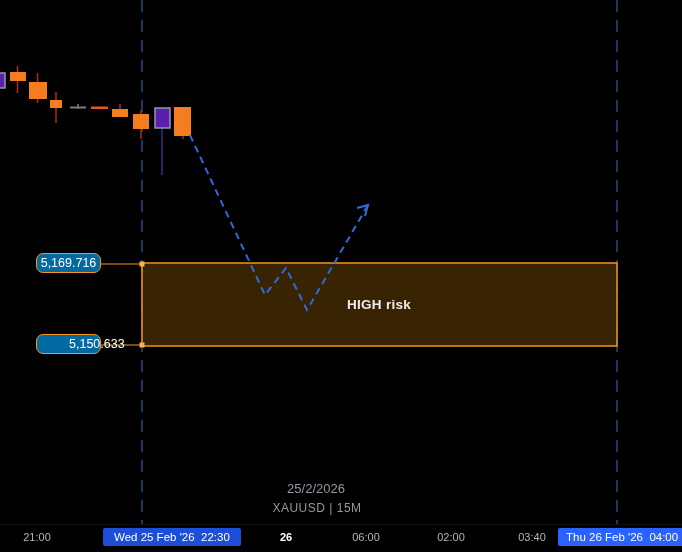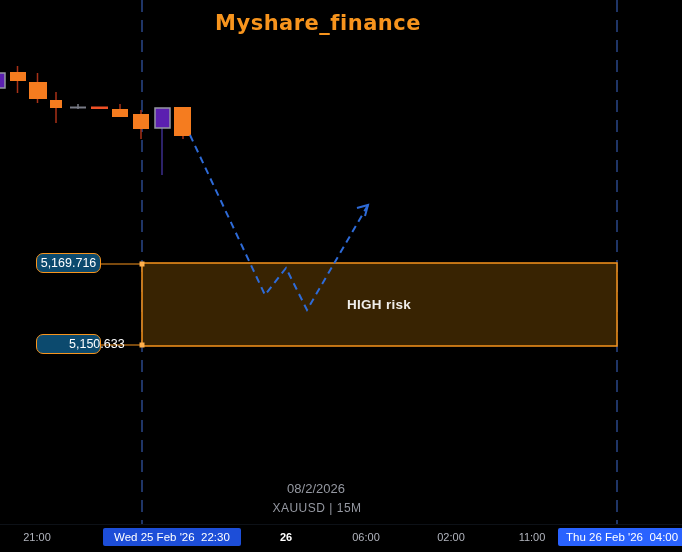--- a/index.html
+++ b/index.html
@@ -8,21 +8,21 @@
     font-family:"Liberation Sans",sans-serif;
   }
   svg{position:absolute;left:0;top:0;}
   .title{
     position:absolute;left:318px;top:11px;transform:translateX(-50%);
     font-family:"DejaVu Sans",sans-serif;font-size:21px;font-weight:bold;
     color:#f7941d;letter-spacing:.5px;white-space:nowrap;
   }
   .price-label{
     position:absolute;left:36px;width:65px;height:20px;box-sizing:border-box;
-    background:#0c4a6e;border:1.5px solid #f7941d;border-radius:7px;
+    background:#0369a1;border:1.5px solid #f7941d;border-radius:7px;
     color:#fff;font-size:12.5px;line-height:18px;text-align:center;white-space:nowrap;
   }
   .price-label.top{top:253px;}
   .price-label.bottom{top:334px;padding-left:32px;}
   .risk-text{
     position:absolute;left:379px;top:304px;transform:translate(-50%,-50%);
     color:#efedea;font-size:13.5px;font-weight:700;letter-spacing:.3px;white-space:nowrap;
   }
   .wm{position:absolute;transform:translateX(-50%);color:#9598a1;white-space:nowrap;}
   .wm-date{left:316px;top:481px;font-size:13px;}
@@ -74,35 +74,34 @@
       <line x1="141" y1="110" x2="141" y2="139" stroke="#a93117" stroke-width="1.5"></line>
       <rect x="133" y="114" width="16" height="15" fill="#f57c1f" stroke="none" stroke-width="0"></rect>
       <line x1="162" y1="128" x2="162" y2="175" stroke="#3b2e8c" stroke-width="1.5"></line>
       <rect x="155" y="108" width="15" height="20" fill="#5b1fb0" stroke="#9598a1" stroke-width="1.5"></rect>
       <line x1="183" y1="136" x2="183" y2="139" stroke="#a93117" stroke-width="1.5"></line>
       <rect x="174" y="107" width="17" height="29" fill="#f57c1f" stroke="none" stroke-width="0"></rect>
       <polyline points="190,135 265,295 286,268 307,310 368,205" fill="none" stroke="#2e6bd8" stroke-width="2" stroke-dasharray="7,5"></polyline>
       <polyline points="357,208 368,205 365,216" fill="none" stroke="#2e6bd8" stroke-width="2"></polyline>
     </svg>
 
-  <div class="title">Myshare_finance</div>
 
   <div class="price-label top">5,169.716</div>
   <div class="price-label bottom">5,150.633</div>
 
   <div class="risk-text">HIGH risk</div>
 
-  <div class="wm wm-date">08/2/2026</div>
+  <div class="wm wm-date">25/2/2026</div>
   <div class="wm wm-symbol">XAUUSD | 15M</div>
 
   <div class="time-axis"></div>
   <div id="ticks">
       <div class="tick" style="left: 37px;">21:00</div>
       <div class="tick emph" style="left: 286px;">26</div>
       <div class="tick" style="left: 366px;">06:00</div>
       <div class="tick" style="left: 451px;">02:00</div>
-      <div class="tick" style="left: 532px;">11:00</div>
+      <div class="tick" style="left: 532px;">03:40</div>
     </div>
 
   <div class="axis-marker marker-blue marker-left">We</div>
   <div class="axis-marker marker-tooltip">Wed 25 Feb '26  22:30</div>
   <div class="axis-marker marker-blue marker-right">Thu 26 Feb '26  04:00</div>
 </div>
 
 </body></html>

